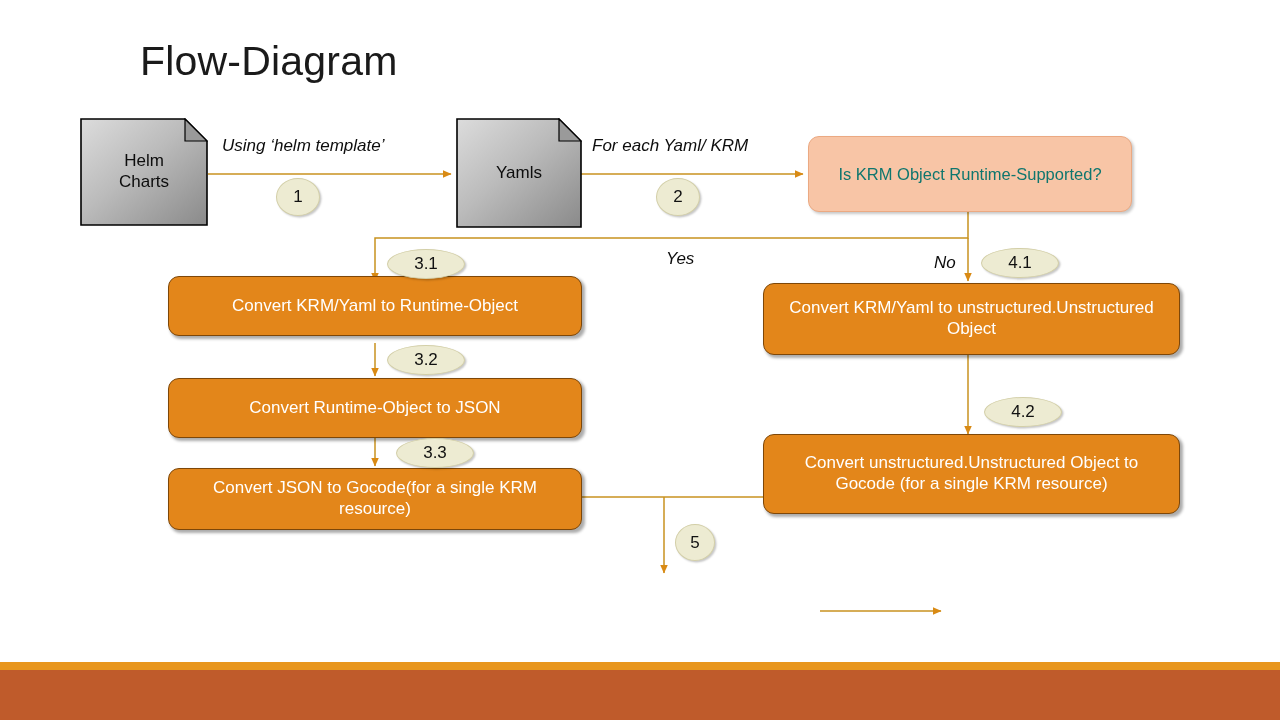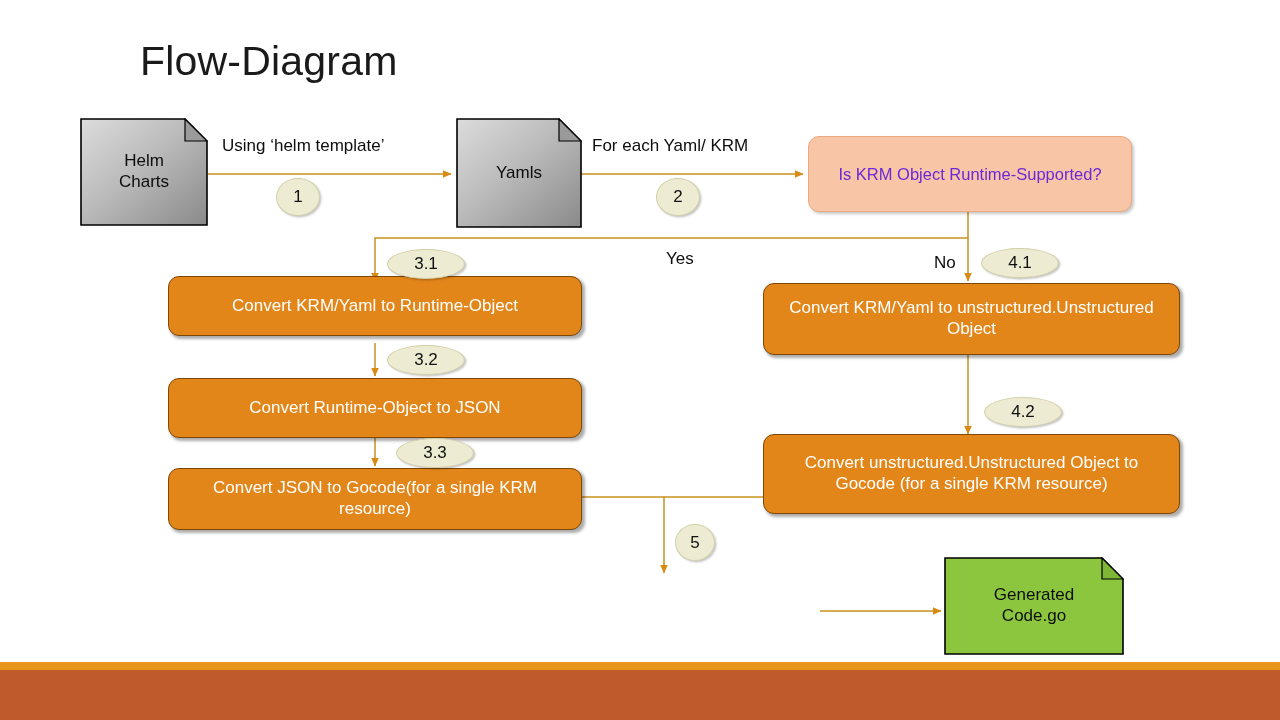--- a/index.html
+++ b/index.html
@@ -84,31 +84,32 @@
     color: #ffffff;
     font-size: 17px;
     box-shadow: 2.5px 2.5px 3px rgba(0,0,0,0.33);
   }
 
   
   .decision {
     background: #F8C5A6;
     border: 1.3px solid #EBA982;
     border-radius: 11px;
-    color: #6d28d9;
+    color: #0f766e;
     font-size: 16.5px;
     box-shadow: 2px 2px 3px rgba(0,0,0,0.22);
   }
 
   
   .edge-label {
     position: absolute;
     font-size: 17px;
     color: #0d0d0d;
     white-space: nowrap;
+    font-style: italic;
   }
 
   
   .step-badge {
     position: absolute;
     display: flex;
     align-items: center;
     justify-content: center;
     background: #EDEBD2;
     border: 1px solid #D3CFA8;
@@ -226,30 +227,20 @@
 
   <div class="node proc" style="left:763px; top:283px; width:417px; height:72px;">
     <span class="node-label">Convert KRM/Yaml to unstructured.Unstructured Object</span>
   </div>
 
   <div class="node proc" style="left:763px; top:434px; width:417px; height:80px;">
     <span class="node-label">Convert unstructured.Unstructured Object to Gocode (for a single KRM resource)</span>
   </div>
 
 
-  <div class="node doc-node" style="left:944px; top:557px; width:180px; height:98px;">
-    <svg class="doc-shape" viewBox="0 0 180 98" preserveAspectRatio="none">
-      <path d="M1,1 L158,1 L179,22 L179,97 L1,97 Z" fill="#8CC63E" stroke="#000000" stroke-width="1.6"></path>
-      <path d="M158,1 L179,22 L158,22 Z" fill="#7FB636" stroke="#000000" stroke-width="1.2"></path>
-    </svg>
-    <span class="node-label">
-      <span>Generated</span><br>
-      <span>Code.go</span>
-    </span>
-  </div>
 
   <div class="edge-label" style="left:222px; top:136px;">Using ‘helm template’</div>
 
   <div class="edge-label" style="left:592px; top:136px;">For each Yaml/ KRM</div>
 
   <div class="edge-label" style="left:666px; top:249px;">Yes</div>
 
   <div class="edge-label" style="left:934px; top:253px;text-align:center;">No</div>
 
   <div class="step-badge" style="left:276px; top:178px; width:42px; height:36px;">1</div>

